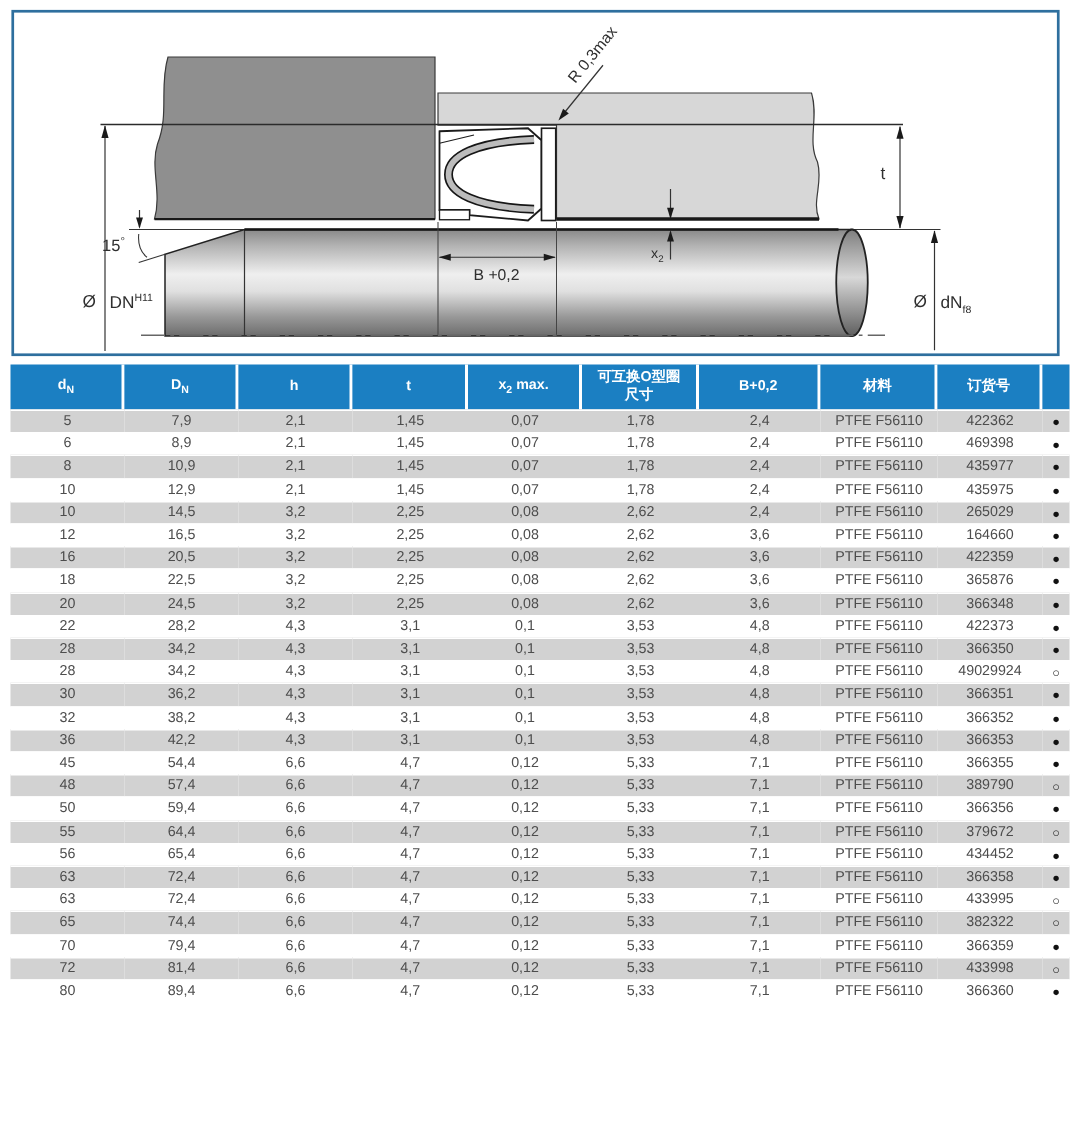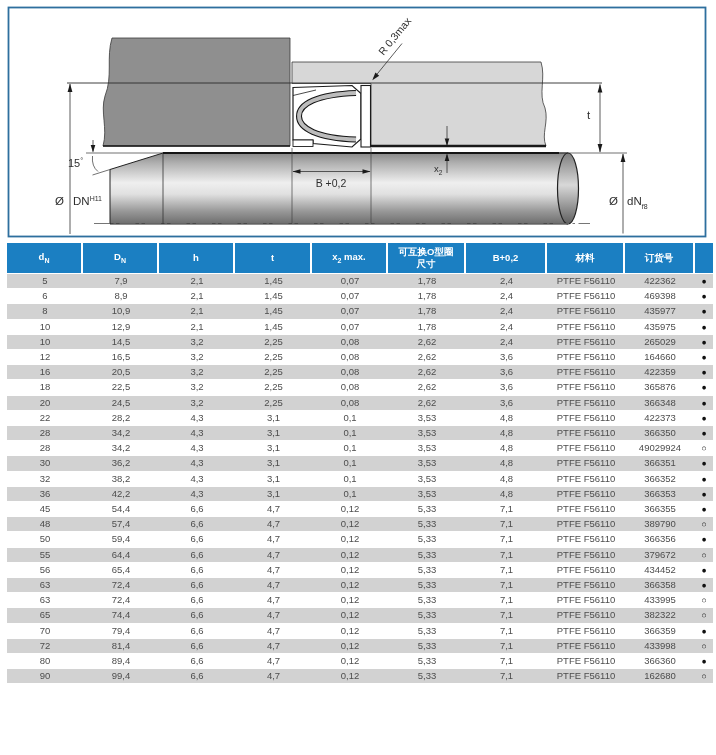--- a/index.html
+++ b/index.html
@@ -472,26 +472,14 @@
       <td>89,4</td>
       <td>6,6</td>
       <td>4,7</td>
       <td>0,12</td>
       <td>5,33</td>
       <td>7,1</td>
       <td>PTFE F56110</td>
       <td>366360</td>
       <td class="dot-cell">●</td>
     </tr>
-      <tr>
-      <td>90</td>
-      <td>99,4</td>
-      <td>6,6</td>
-      <td>4,7</td>
-      <td>0,12</td>
-      <td>5,33</td>
-      <td>7,1</td>
-      <td>PTFE F56110</td>
-      <td>162680</td>
-      <td class="dot-cell">○</td>
-    </tr>
     </tbody>
 </table>
 
 </body></html>

